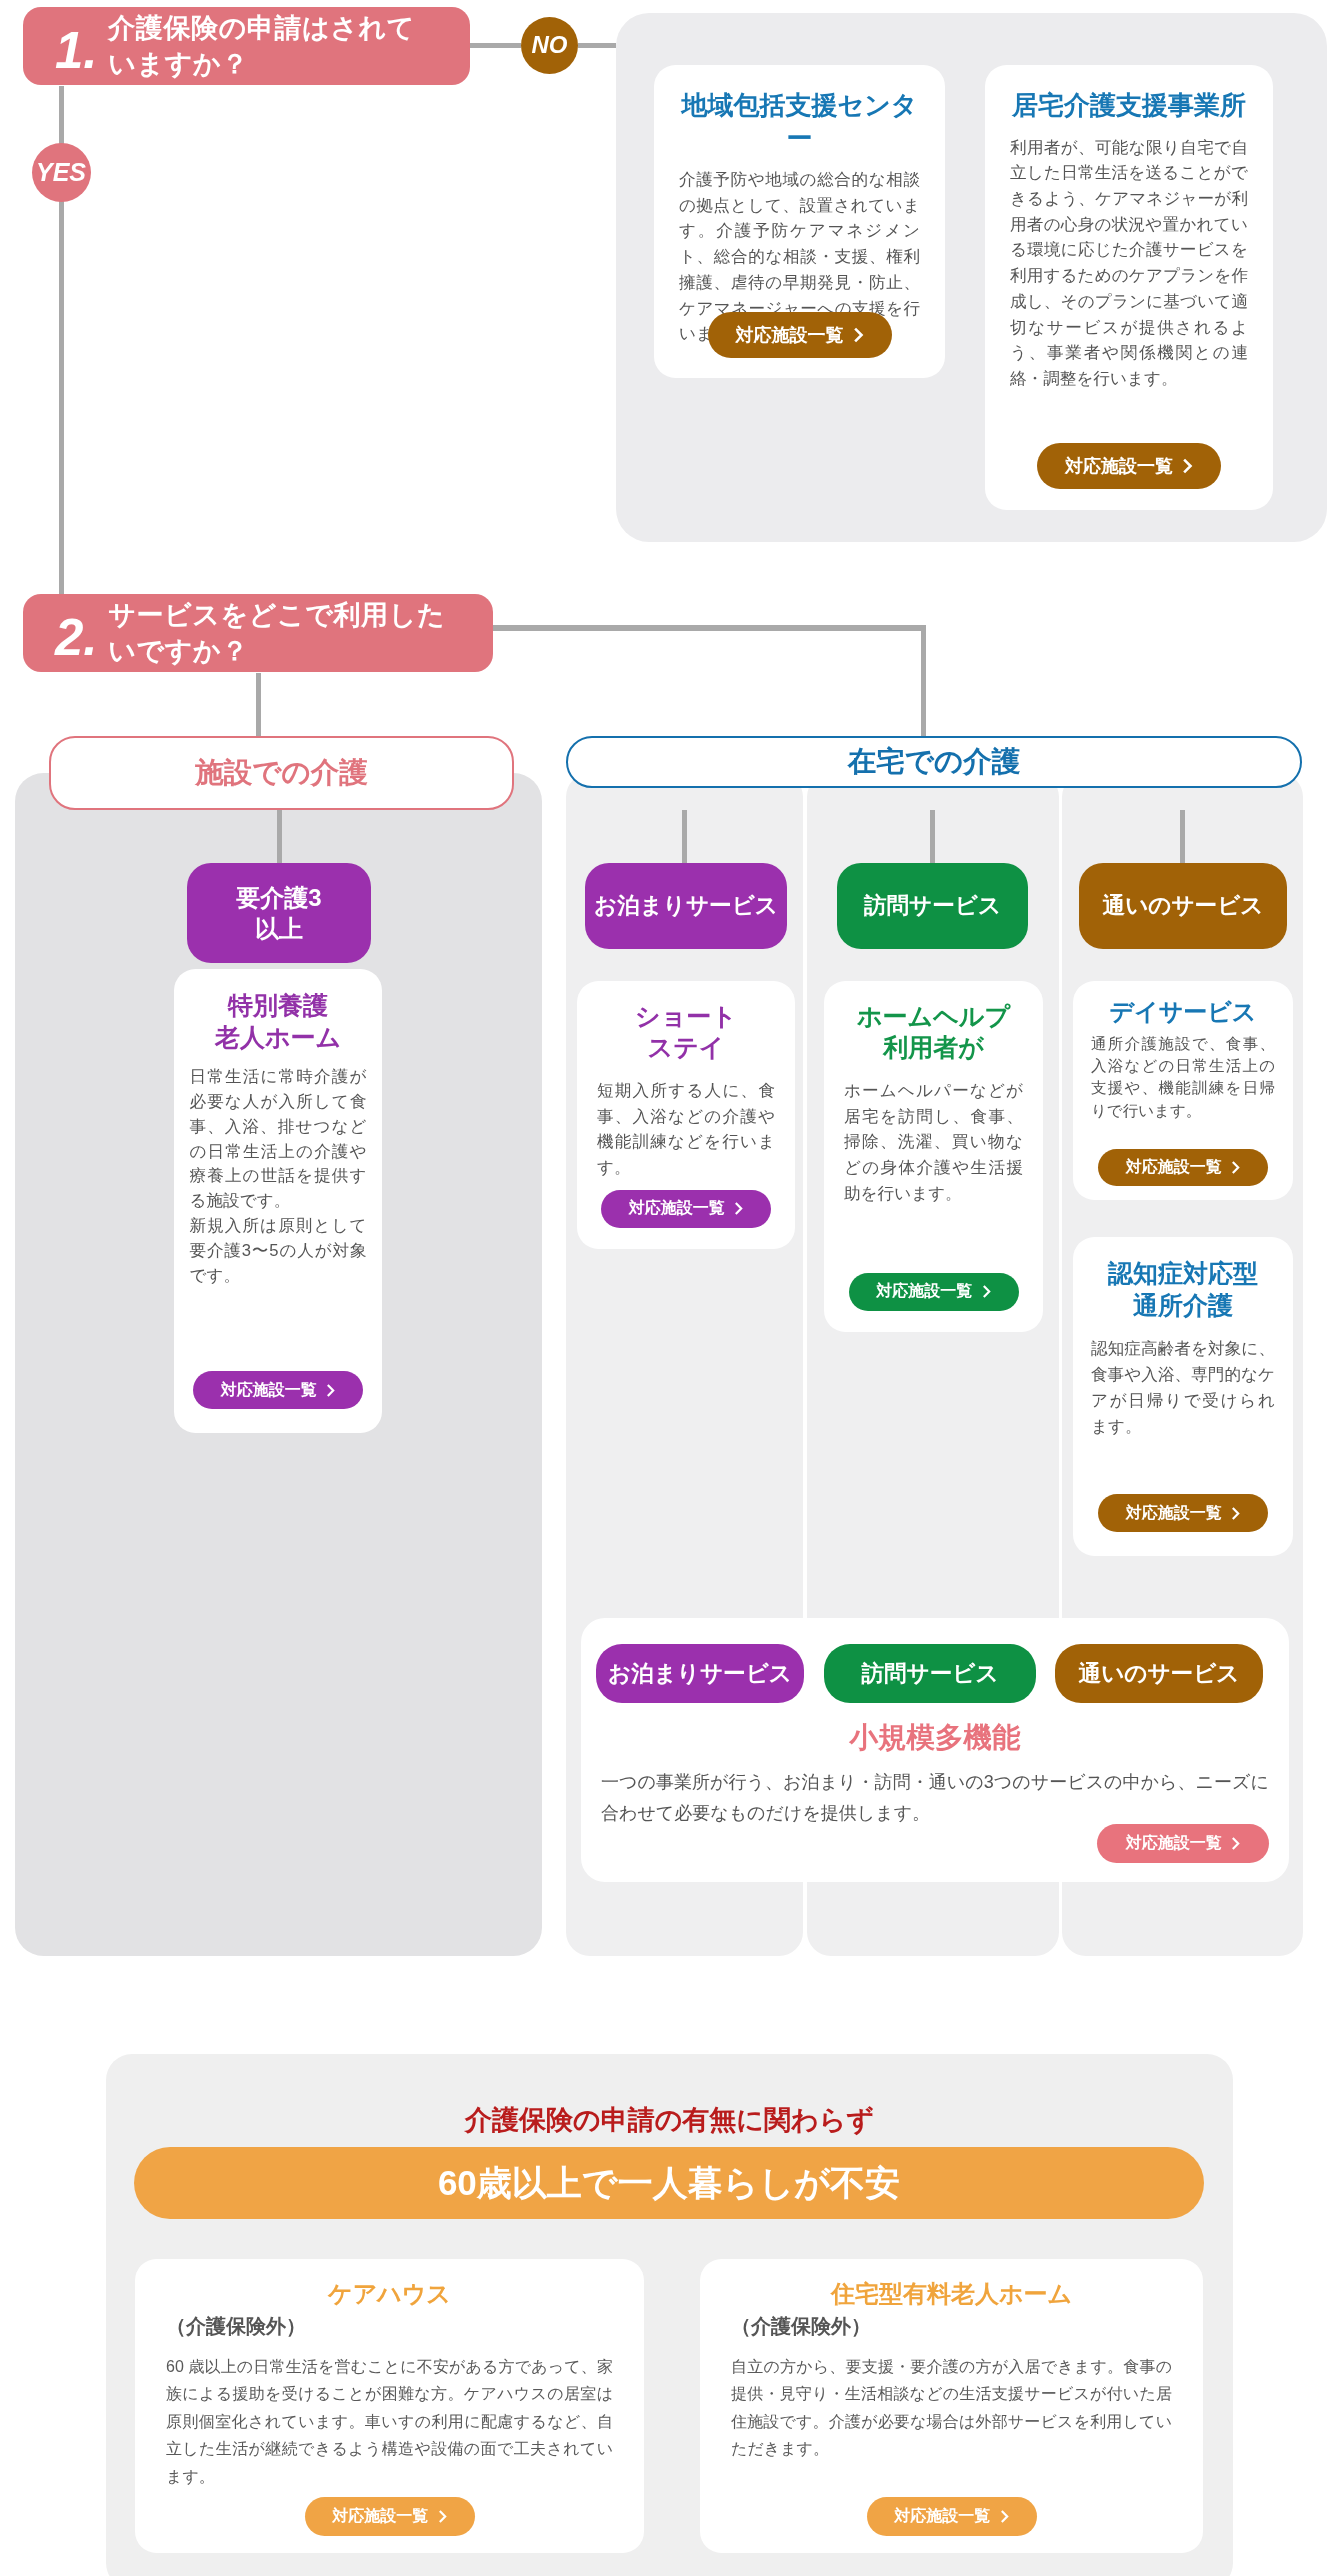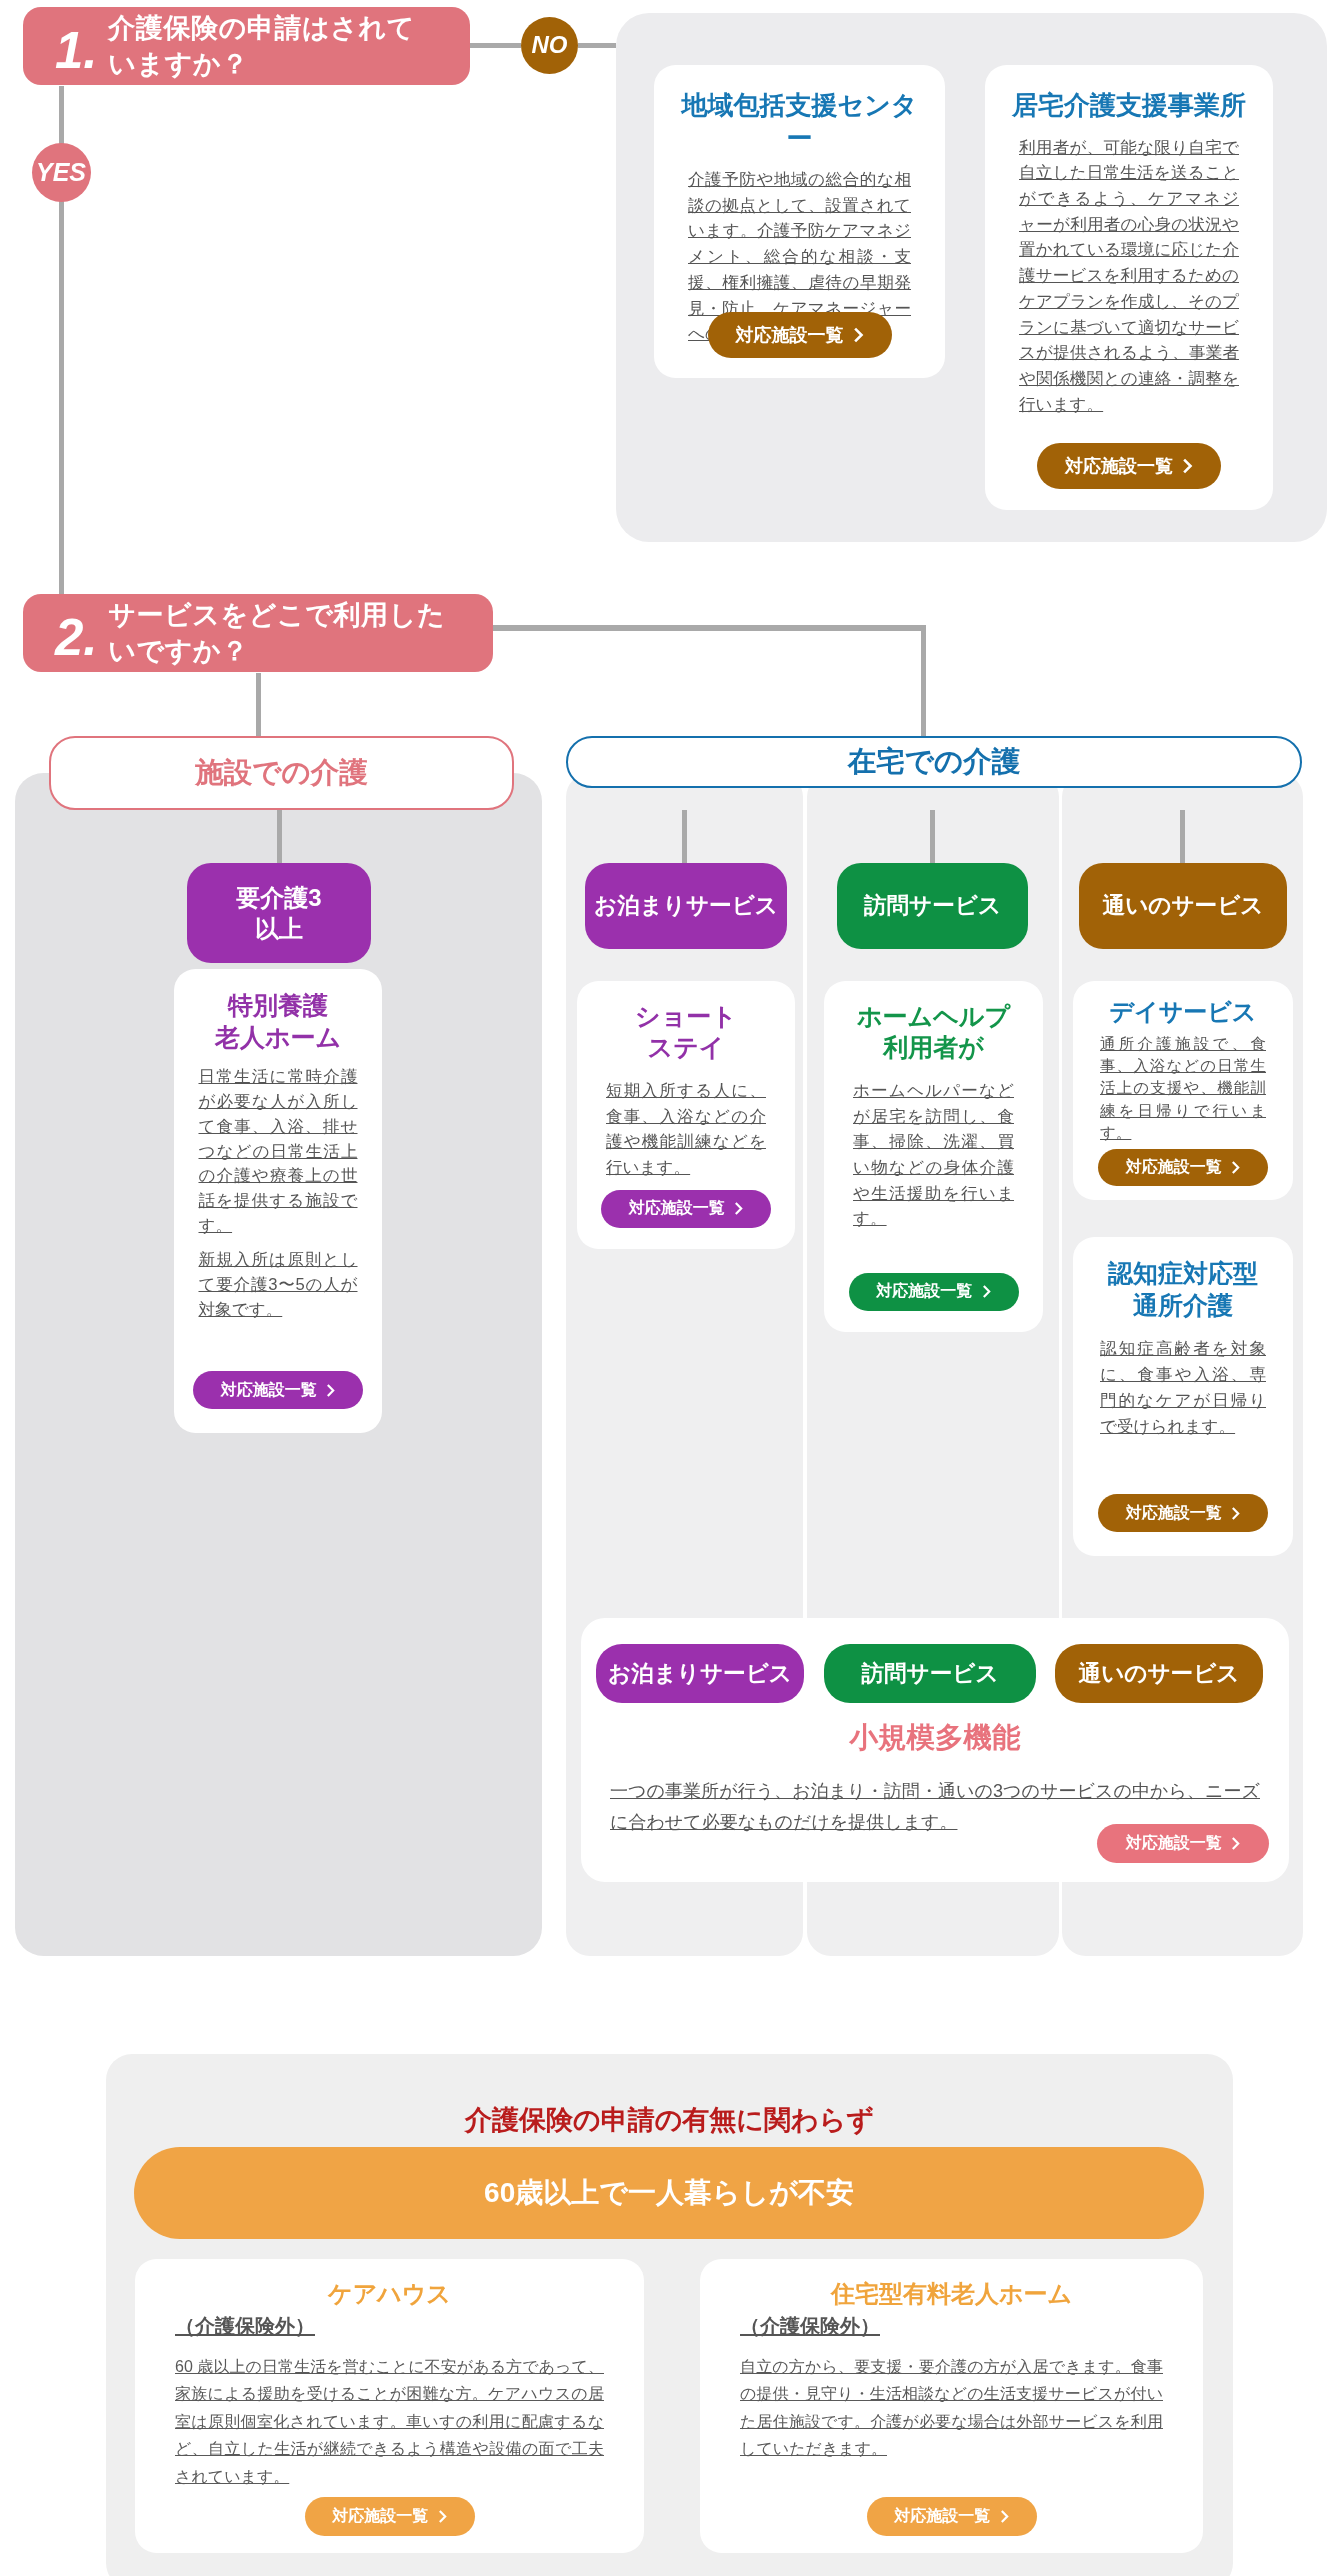--- a/index.html
+++ b/index.html
@@ -26,21 +26,21 @@
   .tag{position:absolute;color:#fff;font-weight:700;font-size:22.6px;border-radius:24px;
        display:flex;align-items:center;justify-content:center;text-align:center;z-index:3;line-height:1.3;}
   .bg-purple{background:#9b30ad;}
   .bg-green{background:#0e9144;}
   .bg-blue{background:#a16207;}
   .bg-pink{background:#e8737d;}
   .bg-orange{background:#f0a445;}
   
   .card{position:absolute;background:#fff;border-radius:21.4px;z-index:3;box-sizing:border-box;}
   .card h3{margin:0;text-align:center;font-weight:700;line-height:1.25;}
-  .card p{margin:9px;color:#555;text-align:justify;text-decoration:underline;}
+  .card p{margin:0;color:#555;text-align:justify;}
   .t-blue{color:#1777b4;}
   .t-purple{color:#9231a8;}
   .t-green{color:#13954a;}
   .t-pink{color:#e8737d;}
   .t-orange{color:#f0a43c;}
   .btn{position:absolute;display:flex;align-items:center;justify-content:center;gap:9.5px;
        color:#fff;font-weight:700;border:none;border-radius:594px;cursor:pointer;z-index:4;
        font-family:"Liberation Sans","DejaVu Sans",sans-serif;}
   .btn svg{display:block;}
   .center-x{left:50%;transform:translateX(-50%);}
@@ -200,22 +200,22 @@
     <button class="btn bg-pink" style="right:20px;bottom:19px;width:172px;height:39px;font-size:16px;">
       <span>対応施設一覧</span>
       <svg width="9" height="15" viewBox="0 0 10 16">
         <polyline points="2,2 8,8 2,14" fill="none" stroke="#fff" stroke-width="2.4"></polyline>
         </svg>
     </button>
   </div>
 
   <div class="panel" style="left:106px;top:2054px;width:1127px;height:535px;background:#efefef;border-radius:26px;">
     <div class="heading" style="top:48px;font-size:27px;">介護保険の申請の有無に関わらず</div>
-    <div class="abs bg-orange" style="left:28px;top:93px;width:1070px;height:92px;border-radius:48px;
-         display:flex;align-items:center;justify-content:center;color:#fff;font-weight:700;font-size:28px;">60歳以上で一人暮らしが不安</div>
+    <div class="abs bg-orange" style="left:28px;top:93px;width:1070px;height:72px;border-radius:48px;
+         display:flex;align-items:center;justify-content:center;color:#fff;font-weight:700;font-size:35px;">60歳以上で一人暮らしが不安</div>
   </div>
 
   <div class="card" style="left:135px;top:2259px;width:509px;height:294px;padding:20px 31px;z-index:3;">
     <h3 class="t-orange" style="font-size:24px;">ケアハウス</h3>
     <p class="subtitle" style="font-size:20px;margin-top:3.6px;">（介護保険外）</p>
     <p style="font-size:16px;line-height:1.72;margin-top:13px;color:#595959;">60 歳以上の日常生活を営むことに不安がある方であって、家族による援助を受けることが困難な方。ケアハウスの居室は原則個室化されています。車いすの利用に配慮するなど、自立した生活が継続できるよう構造や設備の面で工夫されています。</p>
     <button class="btn bg-orange center-x" style="bottom:16.6px;width:170px;height:39px;font-size:16px;">
       <span>対応施設一覧</span>
       <svg width="9" height="15" viewBox="0 0 10 16">
         <polyline points="2,2 8,8 2,14" fill="none" stroke="#fff" stroke-width="2.4"></polyline>

